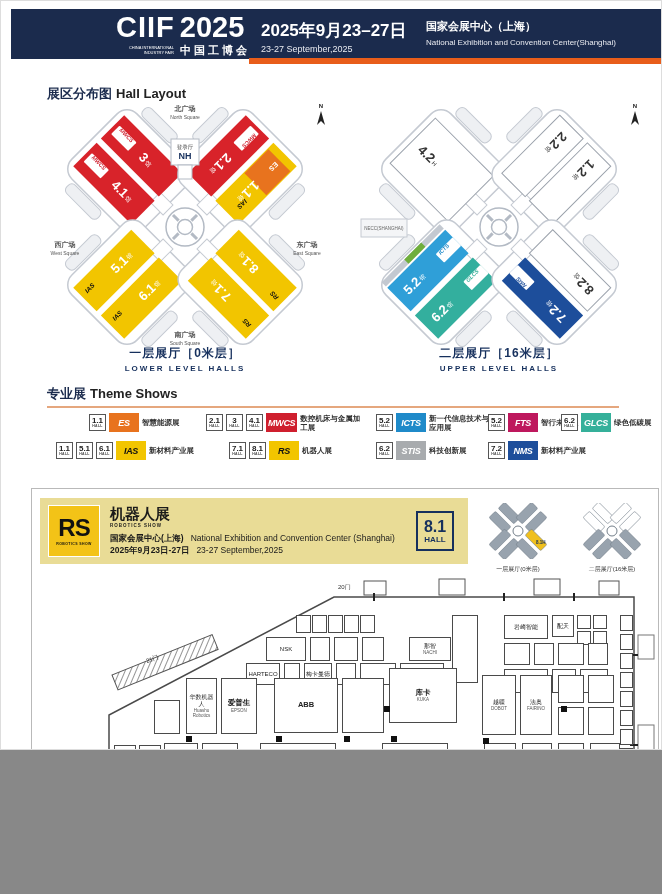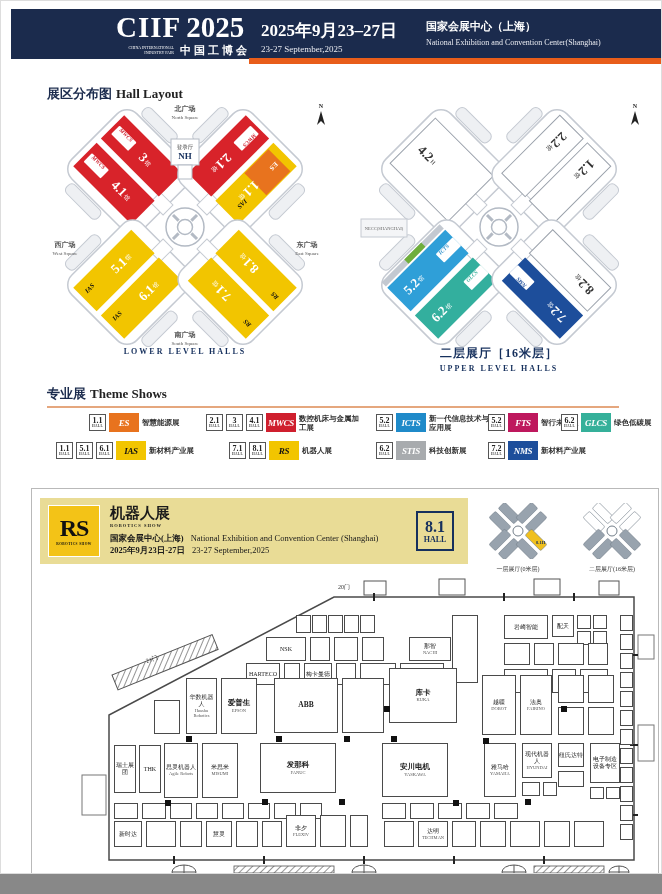--- a/index.html
+++ b/index.html
@@ -1,17 +1,17 @@
 <!DOCTYPE html>
 <html><head>
 <meta charset="utf-8">
 <style>
   * { margin:0; padding:0; box-sizing:border-box; }
   body { background:#888; font-family:"Liberation Sans", sans-serif; }
-  .page { position:relative; width:662px; height:874px; background:#fff; border:1px solid #ddd; overflow:hidden; margin:0 auto; font-family:Liberation Serif, serif; }
+  .page { position:relative; width:662px; height:750px; background:#fff; border:1px solid #ddd; overflow:hidden; margin:0 auto; font-family:Liberation Sans, sans-serif; }
 
   
   .topbar { position:absolute; left:10px; top:8px; right:0; height:50px; background:#1b2b4d; color:#fff; }
   .accentbar { position:absolute; left:248px; top:57px; right:0; height:6px; background:#e85d1a; }
   .logo-wrap { position:absolute; left:105px; top:4px; width:150px; }
   .logo-row { display:flex; align-items:flex-end; gap:5px; }
   .logo-ciif { font-size:29px; font-weight:bold; letter-spacing:1px; line-height:1; }
   .logo-year { font-size:29px; font-weight:bold; line-height:1; }
   .logo-sub { display:flex; gap:6px; align-items:center; margin-top:1px; }
   .logo-sub-en { font-size:4px; line-height:1.1; width:58px; text-align:right; }
@@ -242,20 +242,21 @@
       </g>
       <g transform="translate(286,20)">
         <polygon points="0,-8 4,6 0,2 -4,6" fill="#222"></polygon>
         <text x="0" y="-11" text-anchor="middle" font-size="6" fill="#222" font-weight="bold">N</text>
       </g>
       <rect x="12" y="120" width="46" height="18" fill="#f4f5f7" stroke="#c5cad2"></rect>
       <text x="35" y="131" text-anchor="middle" font-size="4.5" fill="#666">NECC(SHANGHAI)</text>
     </svg>
 
   <div id="cap-lower" class="plan-caption">
+    <div class="zh">一层展厅［0米层］</div>
     <div class="en">LOWER LEVEL HALLS</div>
   </div>
   <div id="cap-upper" class="plan-caption">
     <div class="zh">二层展厅［16米层］</div>
     <div class="en">UPPER LEVEL HALLS</div>
   </div>
 
   <div class="s2-title">
     <span class="zh">专业展</span><span>Theme Shows</span>
   </div>

